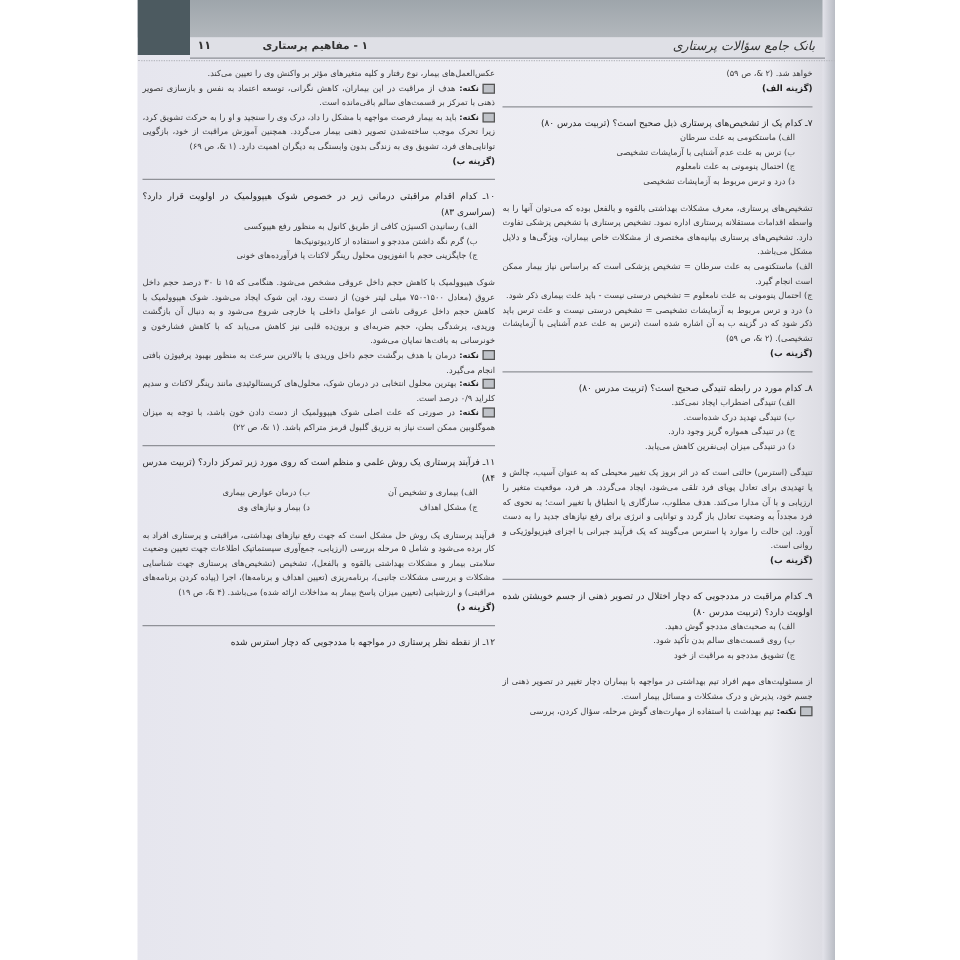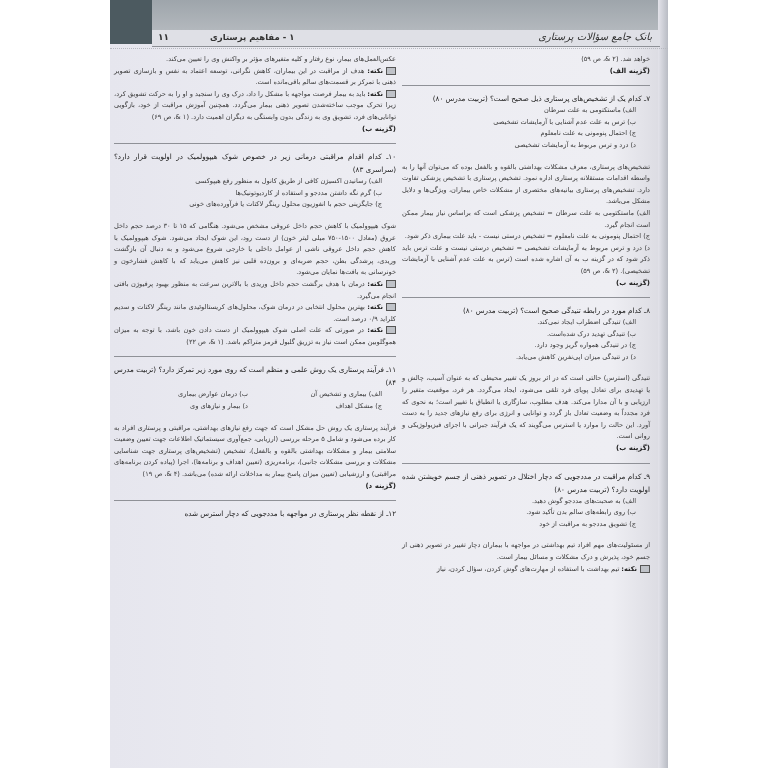--- a/index.html
+++ b/index.html
@@ -100,27 +100,27 @@
     <div class="opt">ب) تنیدگی تهدید درک شده‌است.</div>
     <div class="opt">ج) در تنیدگی همواره گریز وجود دارد.</div>
     <div class="opt">د) در تنیدگی میزان اپی‌نفرین کاهش می‌یابد.</div>
     <div class="gap"></div>
     <div>تنیدگی (استرس) حالتی است که در اثر بروز یک تغییر محیطی که به عنوان آسیب، چالش و یا تهدیدی برای تعادل پویای فرد تلقی می‌شود، ایجاد می‌گردد. هر فرد، موقعیت متغیر را ارزیابی و با آن مدارا می‌کند. هدف مطلوب، سازگاری یا انطباق با تغییر است؛ به نحوی که فرد مجدداً به وضعیت تعادل باز گردد و توانایی و انرژی برای رفع نیازهای جدید را به دست آورد. این حالت را موارد یا استرس می‌گویند که یک فرآیند جبرانی با اجزای فیزیولوژیکی و روانی است.</div>
     <div class="answer">(گزینه ب)</div>
     <div class="sep"></div>
 
     <div class="q-title">۹ـ کدام مراقبت در مددجویی که دچار اختلال در تصویر ذهنی از جسم خویشتن شده اولویت دارد؟ (تربیت مدرس ۸۰)</div>
     <div class="opt">الف) به صحبت‌های مددجو گوش دهید.</div>
-    <div class="opt">ب) روی رابطه‌های سالم بدن تأکید شود.</div>
+    <div class="opt">ب) روی قسمت‌های سالم بدن تأکید شود.</div>
     <div class="opt">ج) تشویق مددجو به مراقبت از خود</div>
     <div class="gap"></div>
     <div>از مسئولیت‌های مهم افراد تیم بهداشتی در مواجهه با بیماران دچار تغییر در تصویر ذهنی از جسم خود، پذیرش و درک مشکلات و مسائل بیمار است.</div>
     <div>
       <span class="note-icon"></span><span class="note-tag">نکته:</span>
-      <span>تیم بهداشت با استفاده از مهارت‌های گوش کردن، سؤال کردن، نیاز</span>
+      <span>تیم بهداشت با استفاده از مهارت‌های گوش مرحله، سؤال کردن، بررسی</span>
     </div>
   </div>
 
   <div class="col col-left">
     <div>عکس‌العمل‌های بیمار، نوع رفتار و کلیه متغیرهای مؤثر بر واکنش وی را تعیین می‌کند.</div>
     <div>
       <span class="note-icon"></span><span class="note-tag">نکته:</span>
       <span>هدف از مراقبت در این بیماران، کاهش نگرانی، توسعه اعتماد به نفس و بازسازی تصویر ذهنی با تمرکز بر قسمت‌های سالم باقی‌مانده است.</span>
     </div>
     <div>

